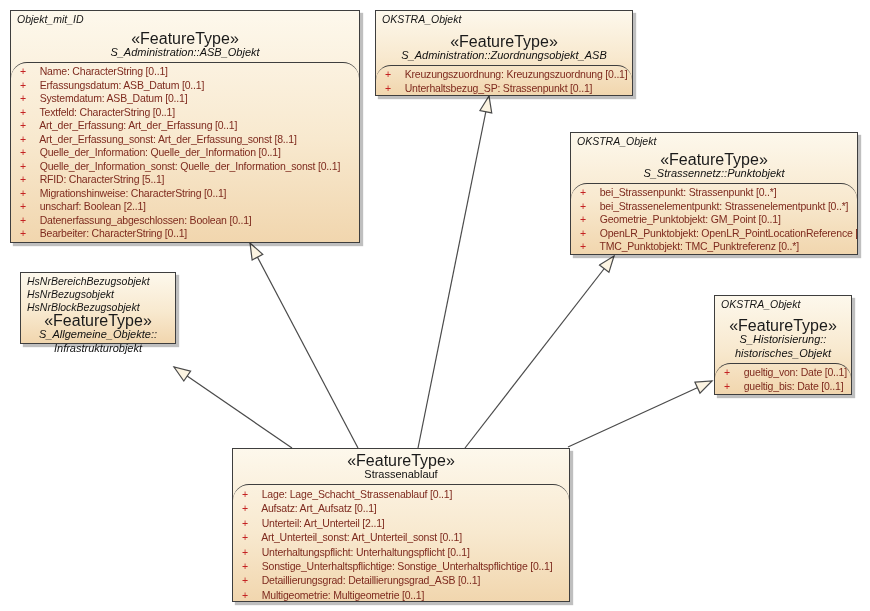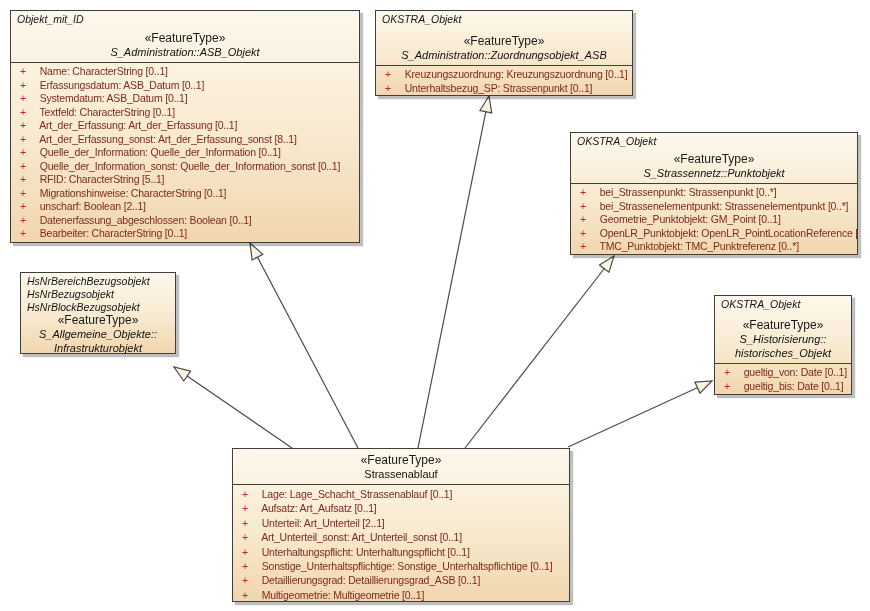--- a/index.html
+++ b/index.html
@@ -14,27 +14,27 @@
     background:linear-gradient(180deg,#fdf8ec 0%,#f8e9cf 55%,#f1d6ae 100%);
     box-shadow:3px 3px 1px rgba(0,0,0,0.25);
     display:flex;flex-direction:column;
   }
   .head{
     display:flex;flex-direction:column;box-sizing:border-box;
     padding:2px 6px 3px 6px;flex:0 0 auto;
   }
   .tags{width:100%;text-align:left;}
   .tag{font-style:italic;font-size:10.5px;line-height:13px;color:#141414;white-space:nowrap;}
-  .stereo{margin-top:auto;width:100%;text-align:center;font-size:12px;line-height:13px;color:#1a1a1a;}
+  .stereo{margin-top:auto;width:100%;text-align:center;font-size:16px;line-height:13px;color:#1a1a1a;}
   .names{width:100%;text-align:center;}
   .cname{font-weight:normal;font-style:italic;font-size:11px;line-height:14px;color:#101010;white-space:nowrap;}
   .uml-class.upright .cname{font-style:normal;}
   .attrs{
     border-top:1.5px solid #3e3e3e;box-sizing:border-box;
-    padding-top:2px;overflow:hidden;flex:1 1 auto;
+    padding-top:2px;overflow:hidden;flex:1 1 auto;border-radius:16px;
   }
   .attr{white-space:nowrap;font-size:10.5px;line-height:13.5px;letter-spacing:-0.2px;}
   .attrs.roomy .attr{line-height:14.4px;}
   .plus{display:inline-block;width:17px;padding-left:9px;color:#c42222;letter-spacing:0;}
   .atext{color:#7e2a1e;}
 </style>
 </head>
 <body>
 
 <div class="canvas">
@@ -193,21 +193,21 @@
           <span class="atext">OpenLR_Punktobjekt: OpenLR_PointLocationReference [0..1]</span>
         </div>
 
         <div class="attr">
           <span class="plus">+</span>
           <span class="atext">TMC_Punktobjekt: TMC_Punktreferenz [0..*]</span>
         </div>
       </div>
   </div>
 
-  <div class="uml-class" style="left:20px;top:272px;width:156px;height:82px">
+  <div class="uml-class" style="left:20px;top:272px;width:156px;height:72px">
     <div class="head" style="height:100%">
       <div class="tags">
 
       <div class="tag">HsNrBereichBezugsobjekt</div>
           <div class="tag">HsNrBezugsobjekt</div>
           <div class="tag">HsNrBlockBezugsobjekt</div>
         </div>
       <div class="stereo">«FeatureType»</div>
       <div class="names">
 

